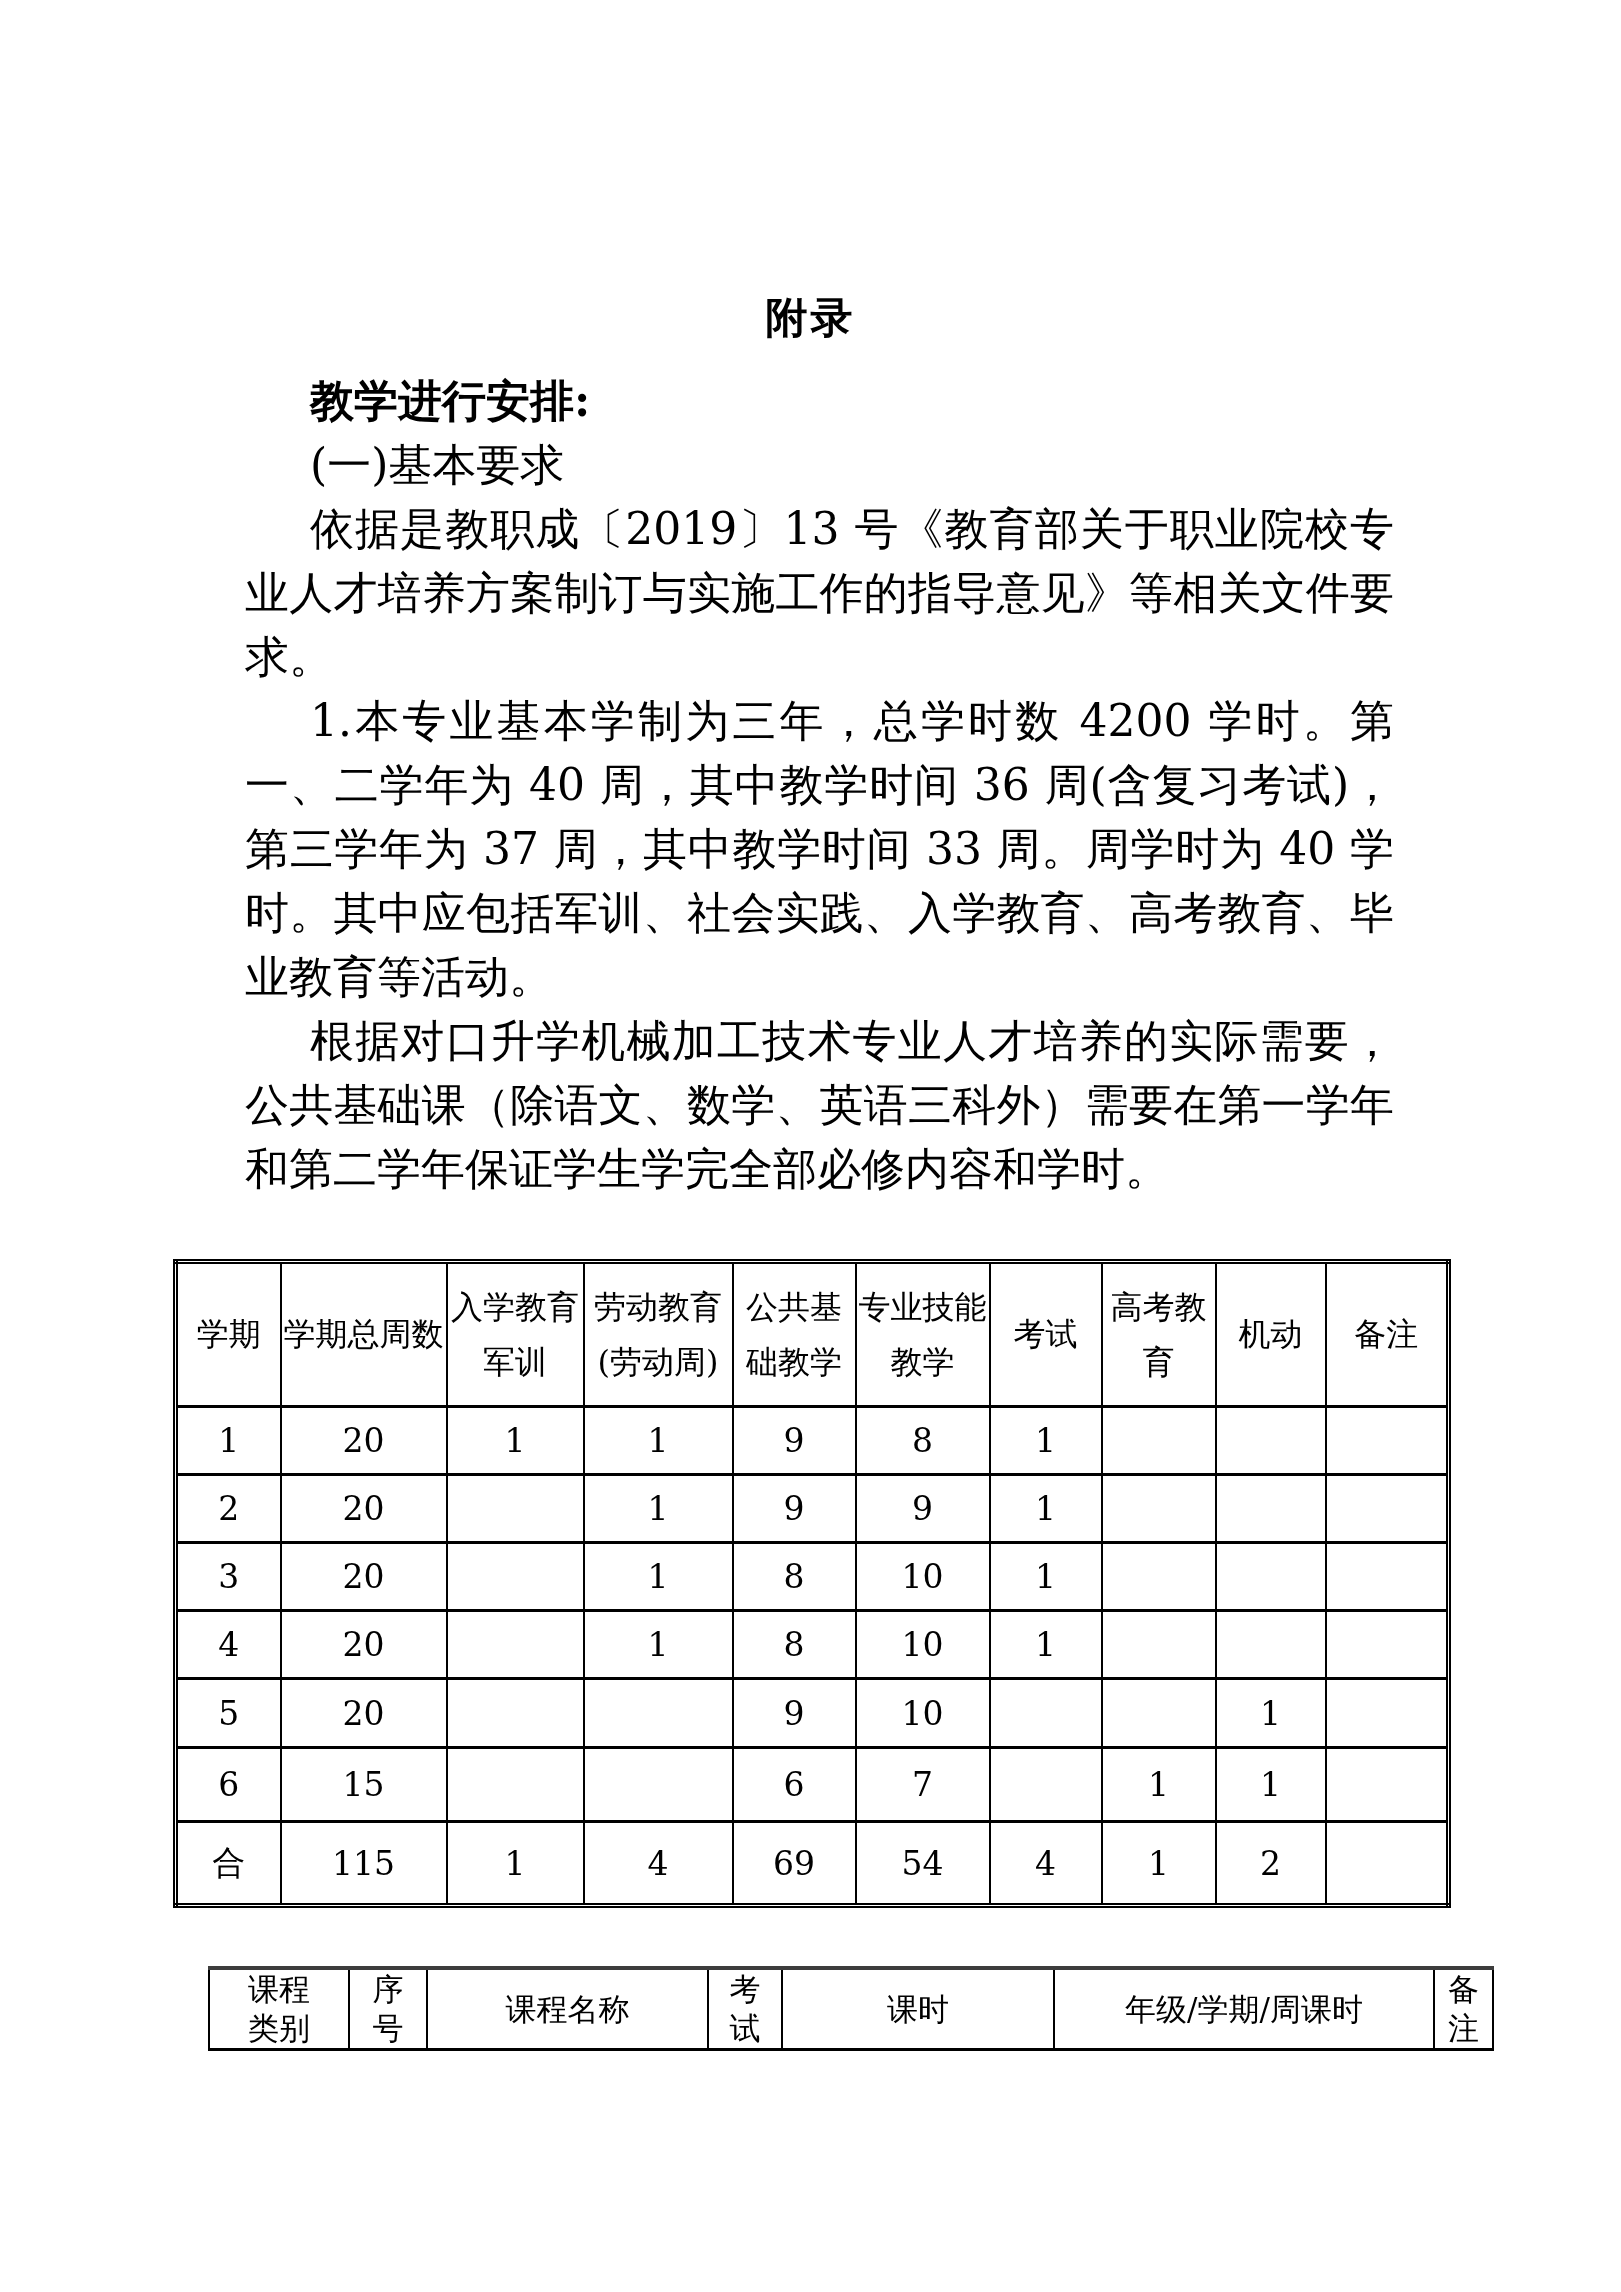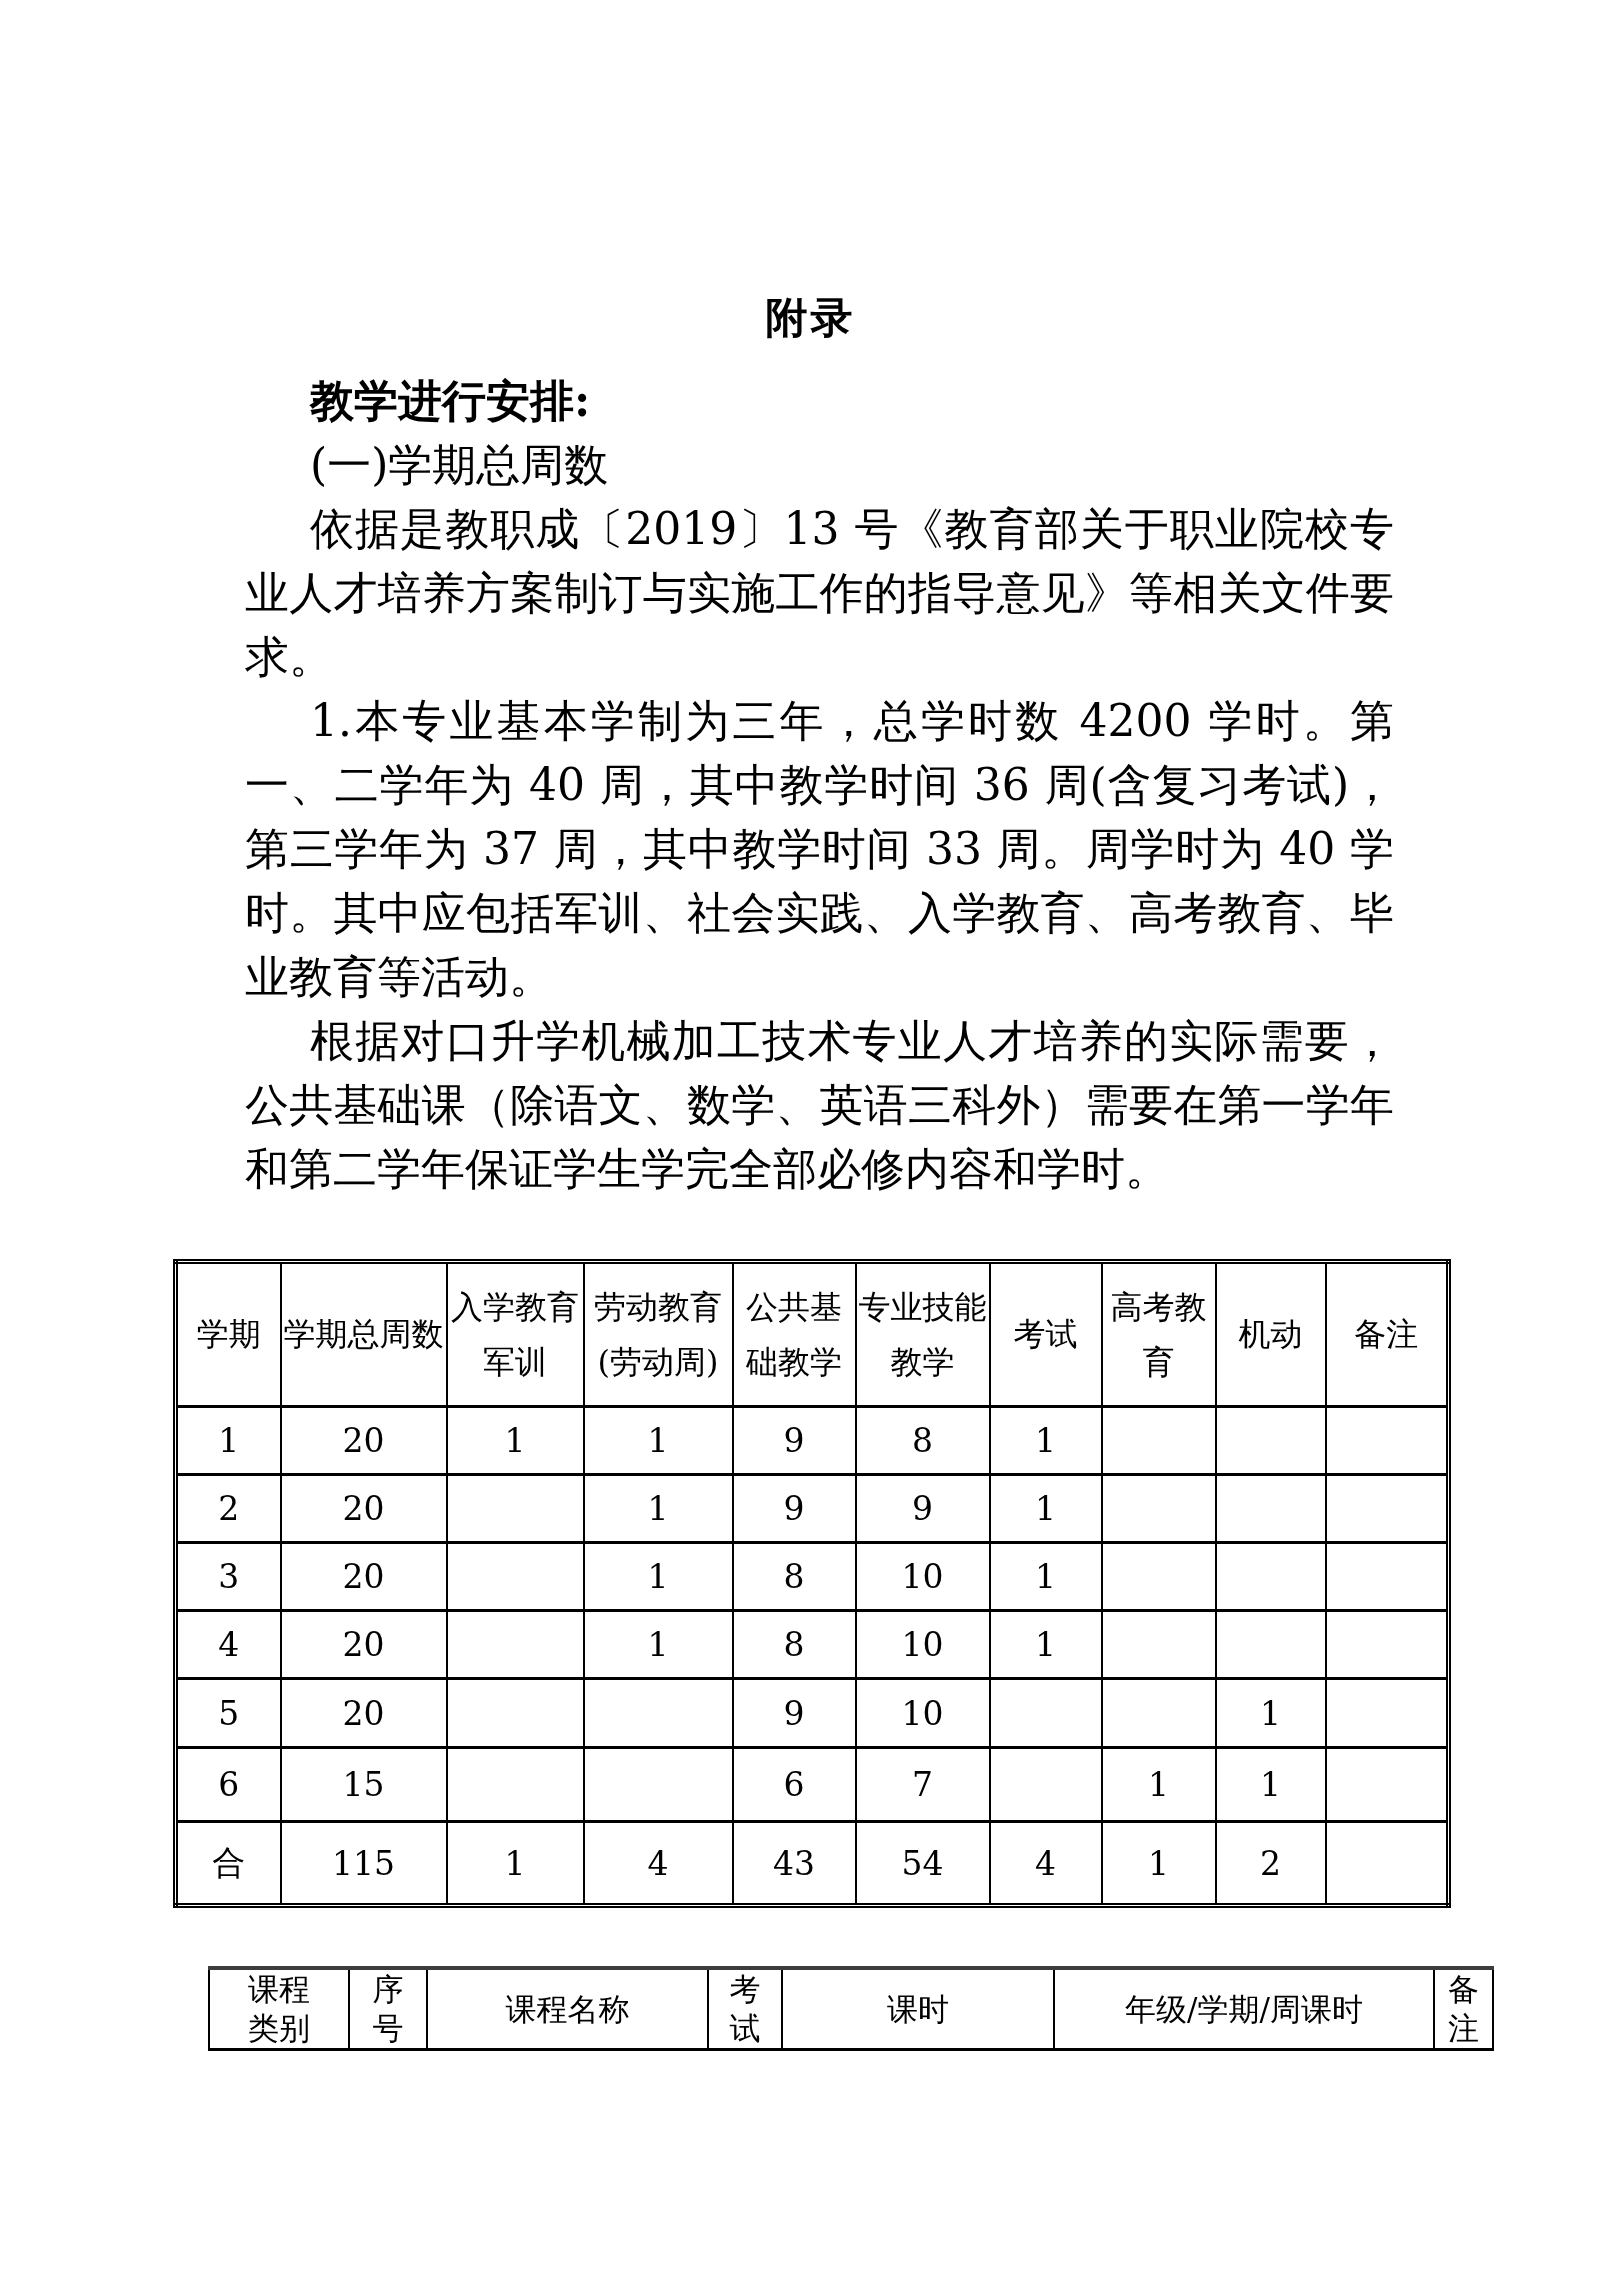--- a/index.html
+++ b/index.html
@@ -58,21 +58,21 @@
   }
   .tbl2 th:first-child { border-left:none; }
 </style>
 </head>
 <body>
 
 <div class="doc-title">附录</div>
 
 <div class="content">
   <p class="bold">教学进行安排:</p>
-  <p>(一)学期总周数</p>
+  <p>(一)基本要求</p>
   <p>依据是教职成〔2019〕13 号《教育部关于职业院校专业人才培养方案制订与实施工作的指导意见》等相关文件要求。</p>
   <p>1.本专业基本学制为三年，总学时数 4200 学时。第一、二学年为 40 周，其中教学时间 36 周(含复习考试)，第三学年为 37 周，其中教学时间 33 周。周学时为 40 学时。其中应包括军训、社会实践、入学教育、高考教育、毕业教育等活动。</p>
   <p>根据对口升学机械加工技术专业人才培养的实际需要，公共基础课（除语文、数学、英语三科外）需要在第一学年和第二学年保证学生学完全部必修内容和学时。</p>
 </div>
 
 <table class="tbl1">
   <colgroup>
     <col style="width:105px">
       <col style="width:166px">
       <col style="width:137px">
@@ -169,21 +169,21 @@
         <td></td>
         <td>1</td>
         <td>1</td>
         <td></td>
       </tr>
       <tr>
         <td>合</td>
         <td>115</td>
         <td>1</td>
         <td>4</td>
-        <td>43</td>
+        <td>69</td>
         <td>54</td>
         <td>4</td>
         <td>1</td>
         <td>2</td>
         <td></td>
       </tr>
     </tbody>
 </table>
 
 <table class="tbl2">

